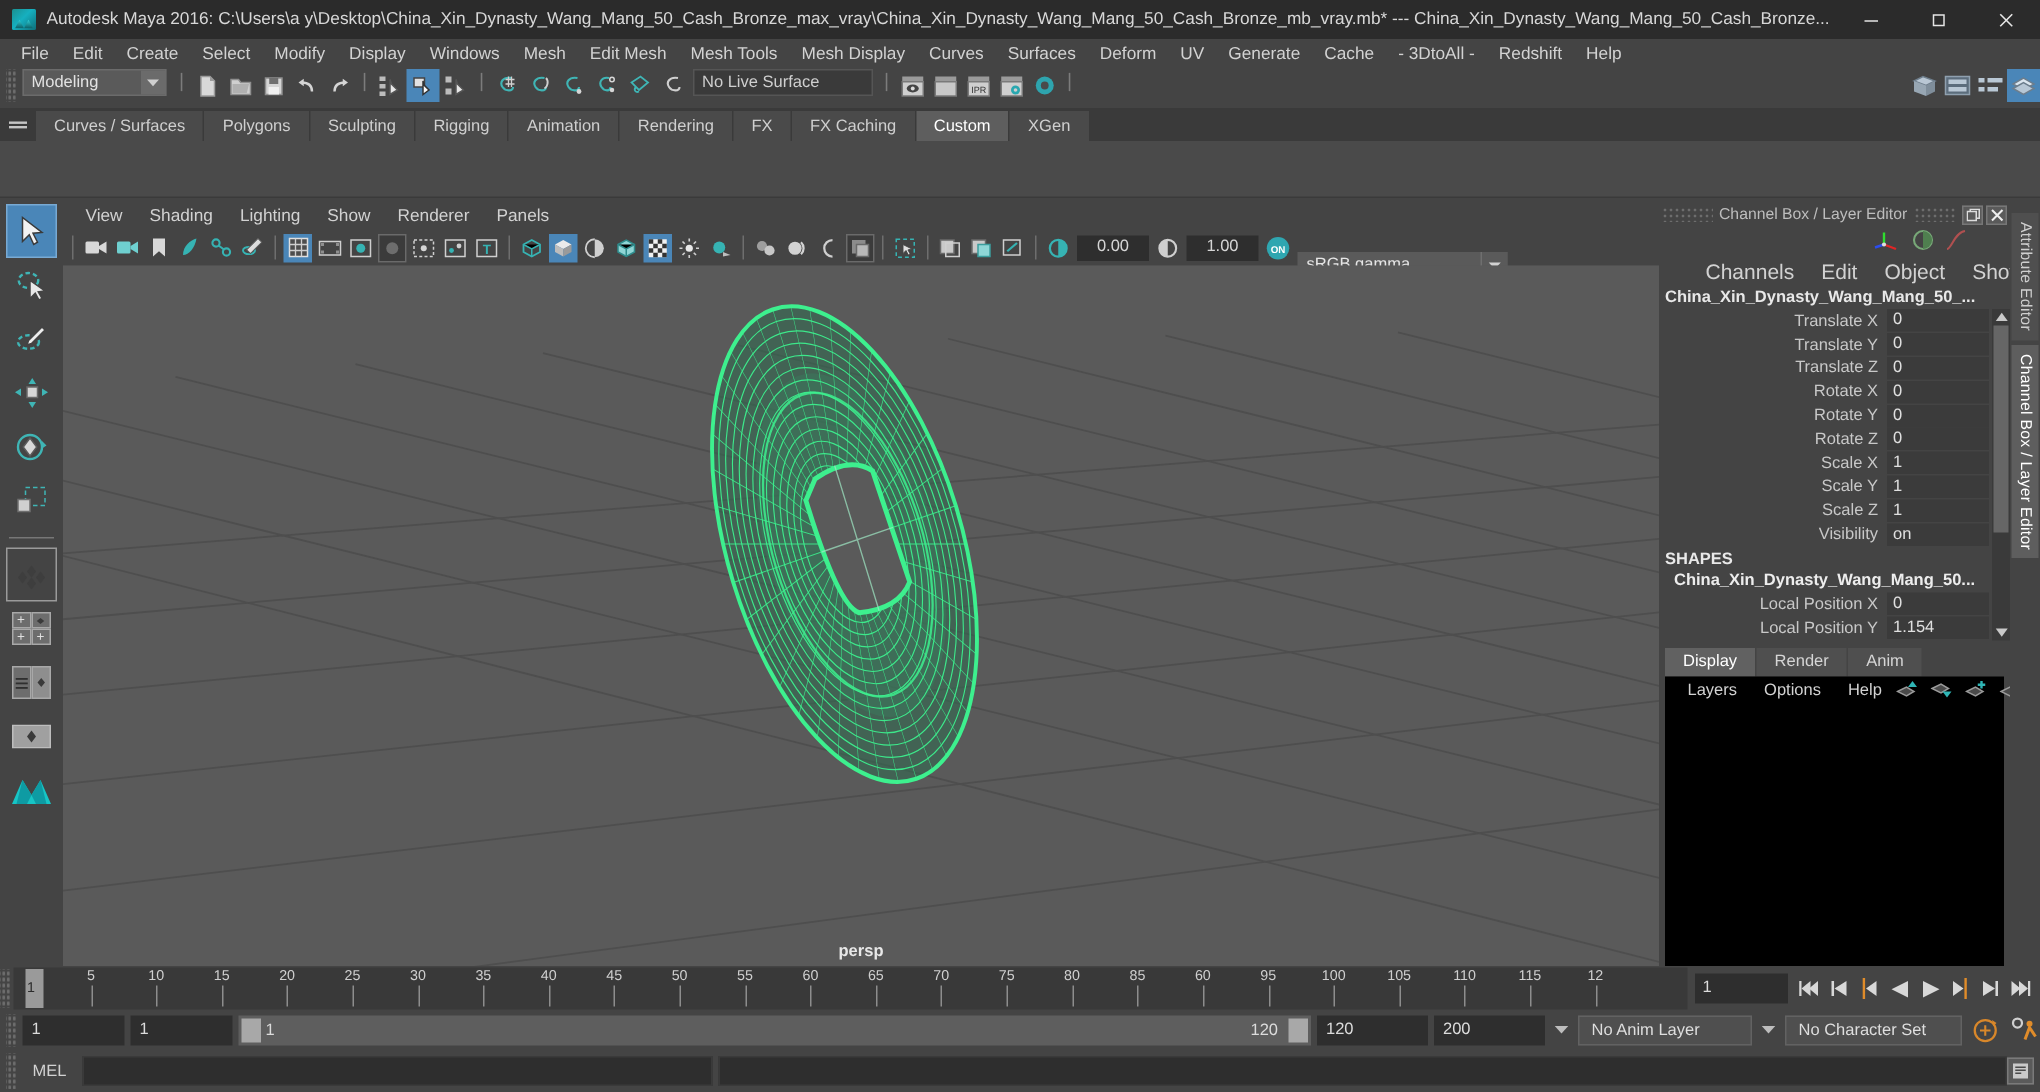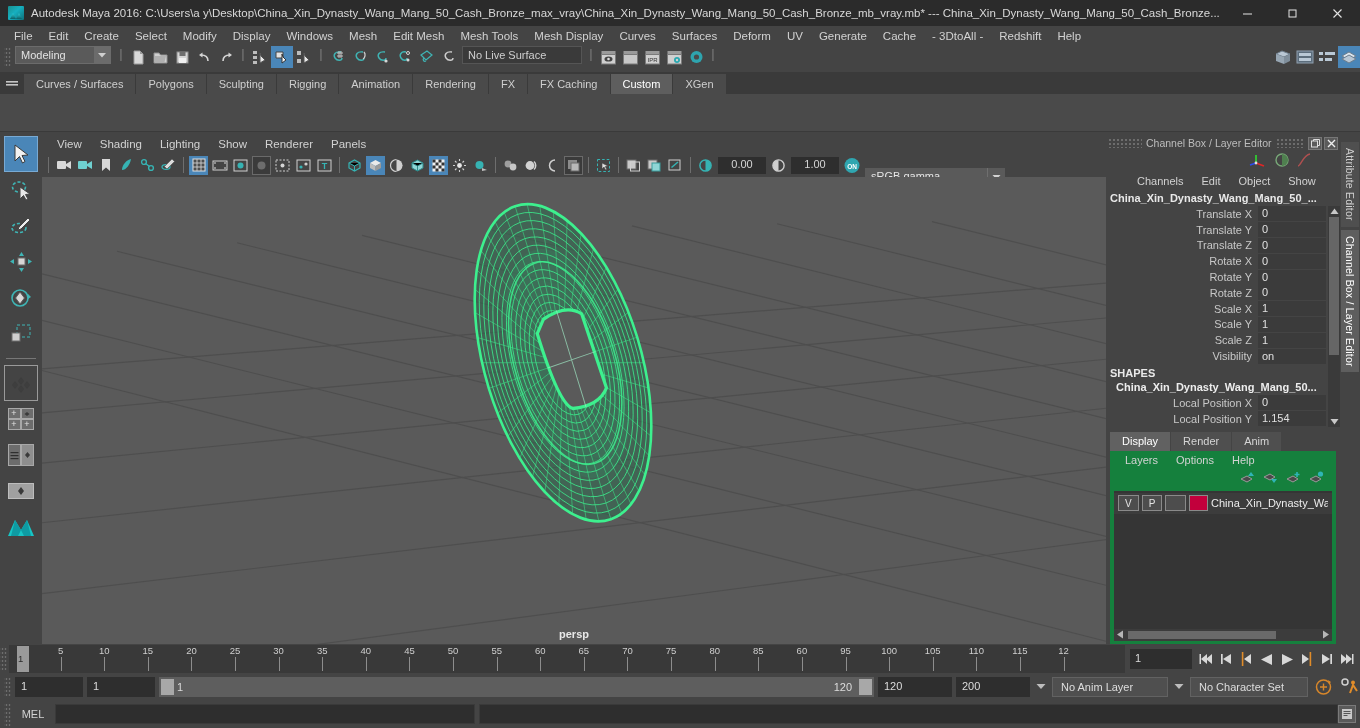--- a/index.html
+++ b/index.html
@@ -100,36 +100,36 @@
   .cbtitle .grip{ flex:0 0 34px; height:10px; background-image:radial-gradient(#6d6d6d 0.9px,transparent 1.1px);
                   background-size:4px 4px; }
   .cbtitle .t{ flex:0 0 auto; }
   .cbtitle .grip2{ flex:1 1 auto; height:10px; background-image:radial-gradient(#6d6d6d 0.9px,transparent 1.1px);
                   background-size:4px 4px; }
   .cbicons{ display:flex; gap:2px; padding-right:2px;}
   .cbicons .b{ width:14px;height:13px; background:#5a5a5a; border:1px solid #777; display:flex;
                align-items:center; justify-content:center; font-size:9px; color:#ddd;}
   .cbtoolrow { height:22px; display:flex; align-items:center; justify-content:flex-end; gap:6px; padding-right:28px;}
   .cbmenus { height:18px; display:flex; align-items:center; padding-left:20px; gap:0; }
-  .cbmenus .mi { padding:0 9px; font-size:11px; color:#d2d2d2;text-align:right; }
+  .cbmenus .mi { padding:0 9px; font-size:14px; color:#d2d2d2;text-align:right; }
   .chbox { background:#444; display:flex; flex-direction:column; flex:0 0 auto;}
   .nodehdr { font-size:11px; color:#e8e8e8; font-weight:bold; padding:2px 0 2px 2px; white-space:nowrap;
              overflow:hidden; }
   .attrrow { height:15.8px; display:flex; align-items:center; font-size:11px; }
   .attrrow .lbl { flex:1 1 auto; text-align:right; padding-right:6px; color:#c8c8c8; white-space:nowrap;}
   .attrrow .val { flex:0 0 68px; background:#3b3b3b; height:15px; line-height:14px; color:#e0e0e0; padding-left:4px;}
   .shapeshdr { font-size:11px; color:#e9e9e9; font-weight:bold; padding:3px 0 1px 2px;}
   .shapename { font-size:11px; color:#ededed; font-weight:bold; padding:1px 0 2px 8px; white-space:nowrap; overflow:hidden;}
 
   
   .layertabs { height:20px; display:flex; align-items:flex-end; margin-top:4px; padding-left:2px; }
   .layertabs .tab { height:19px; line-height:19px; padding:0 12px; font-size:11px; background:#4f4f4f;
                     color:#d5d5d5; margin-right:1px; }
   .layertabs .tab.active { background:#616161; color:#ffffff; }
-  .layerbody { background:#15803d; margin:0 4px 0 2px; flex:1 1 auto; display:flex; flex-direction:column; min-height:0;}
+  .layerbody { background:#000000; margin:0 4px 0 2px; flex:1 1 auto; display:flex; min-height:0;}
   .layermenus { height:18px; display:flex; align-items:center; padding-left:6px; }
   .layermenus .mi{ padding:0 9px; font-size:11px; color:#d2d2d2;}
   .layericons{ height:20px; display:flex; align-items:center; justify-content:flex-end; gap:8px; padding-right:12px;}
   .layerlist { background:#353535; margin:2px 4px 0 4px; flex:1 1 auto; min-height:0; position:relative;}
   .layerrow { height:21px; display:flex; align-items:center; gap:3px; padding:0 4px; background:#3c3c3c; margin-top:2px;}
   .lbtn { width:22px; height:16px; border:1px solid #8a8a8a; background:#4d4d4d; color:#e3e3e3;
           font-size:10px; display:flex; align-items:center; justify-content:center; }
   .lswatch { width:20px; height:16px; border:1px solid #8a8a8a; }
   .lname { font-size:11px; color:#ececec; white-space:nowrap; overflow:hidden;}
   .hscroll { height:12px; margin:0 4px 3px 4px; background:#3c3c3c; display:flex; align-items:center;

